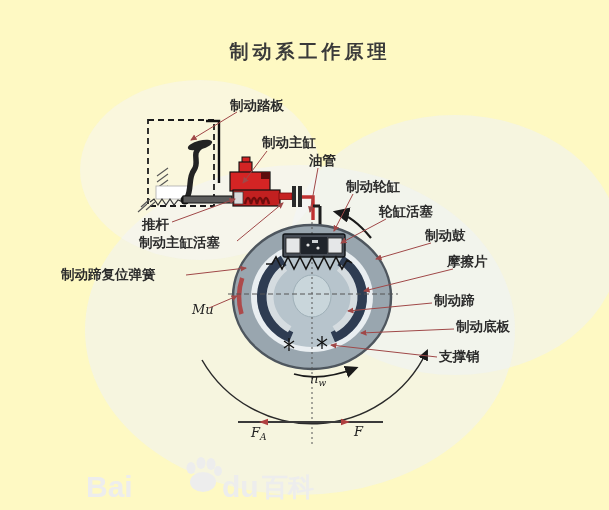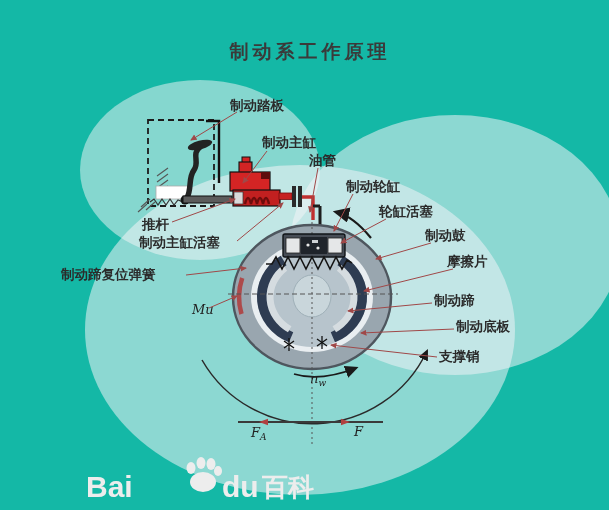--- a/index.html
+++ b/index.html
@@ -1,20 +1,20 @@
 <!DOCTYPE html>
 <html><head>
 <meta charset="utf-8">
 <style>
   html,body{margin:0;padding:0;}
   body{
     width:609px;height:510px;background:#ffffff;overflow:hidden;
     font-family:"Liberation Sans", sans-serif;
   }
-  .stage{position:relative;width:609px;height:510px;background:#14b8a6;text-decoration:underline;}
+  .stage{position:relative;width:609px;height:510px;background:#fef9c3;text-decoration:underline;}
   svg{position:absolute;left:0;top:0;}
   text{user-select:none;}
   .cn-label{font-family:"Liberation Sans",sans-serif;font-size:13.5px;font-weight:bold;fill:#2b2b2b;}
   .title-text{font-family:"Liberation Sans",sans-serif;font-size:19px;font-weight:bold;fill:#3a3a3a;letter-spacing:4px;}
   .phys{font-family:"DejaVu Serif",serif;font-style:italic;font-size:13px;fill:#222;}
   .phys-sub{font-size:9px;}
   .wm{font-family:"Liberation Sans",sans-serif;font-weight:bold;fill:#ededed;}
 </style>
 </head>
 <body>

